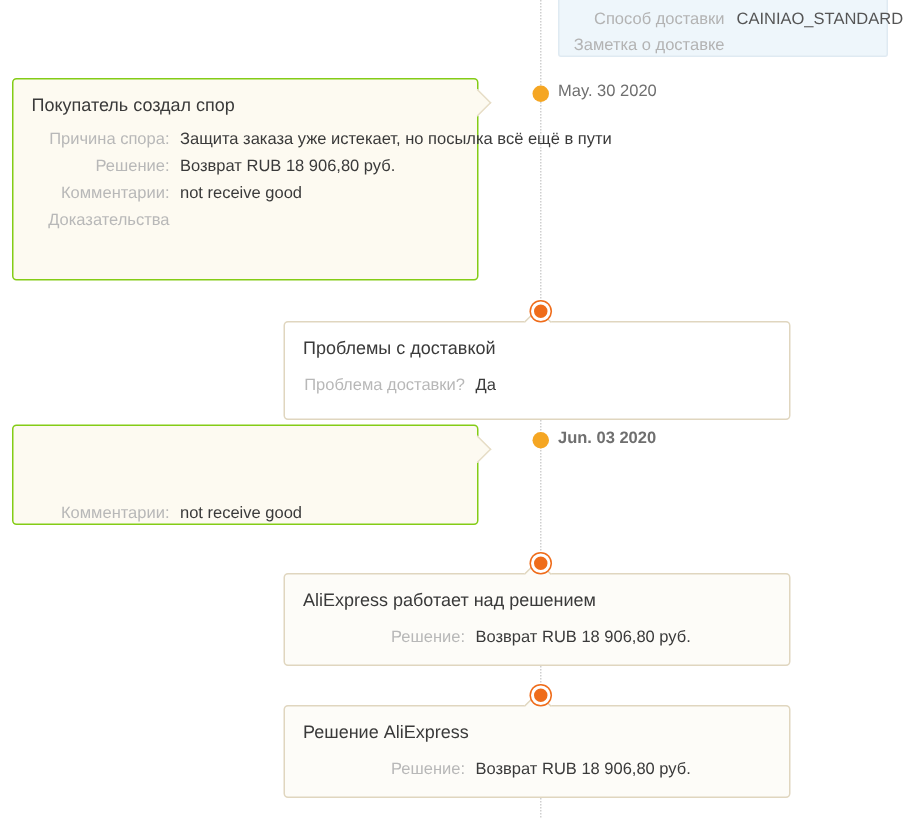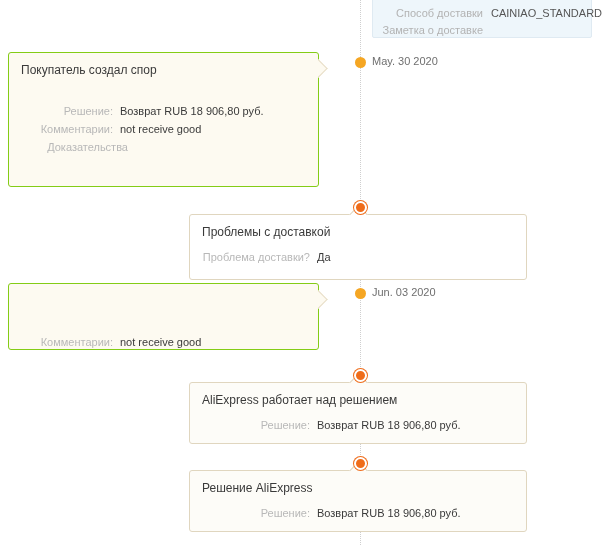--- a/index.html
+++ b/index.html
@@ -122,21 +122,21 @@
     margin-left: 7px;
     color: #3a3a3a;
     font-size: 11px;
     vertical-align: top;
   }
   
   .card.left .kv .k { width: 104px; }
   .card.right .kv .k { width: 120px; }
 
   
-  .kv.solo .k { color: #b8b8b8; padding-left: 15px; }
+  .kv.solo .k { color: #b8b8b8; }
 
   
   .notch-right {          
     position: absolute;
     right: -7px;
     top: 9px;
     width: 12px;
     height: 12px;
     background: #fdfaf1;
     border-top: 1px solid #e6ddc6;
@@ -199,20 +199,23 @@
     </div>
     <div class="ship-row r2">
       <span class="ship-label">Заметка о доставке</span><span class="ship-value"></span>
     </div>
   </div>
 
   <div class="event">
     <div class="card left" style="top:52px; height:135px;">
       <div class="notch-right"></div>
       <div class="card-title">Покупатель создал спор</div>
+      <div class="kv" style="top:34px;">
+        <span class="k">Причина спора:</span><span class="v">Защита заказа уже истекает, но посылка всё ещё в пути</span>
+      </div>
       <div class="kv" style="top:52px;">
         <span class="k">Решение:</span><span class="v">Возврат RUB 18 906,80 руб.</span>
       </div>
       <div class="kv" style="top:70px;">
         <span class="k">Комментарии:</span><span class="v">not receive good</span>
       </div>
       <div class="kv solo" style="top:88px;">
         <span class="k">Доказательства</span>
       </div>
     </div>
@@ -233,21 +236,21 @@
   </div>
 
   <div class="event">
     <div class="card left" style="top:283px; height:67px;">
       <div class="notch-right"></div>
       <div class="kv" style="top:52px;">
         <span class="k">Комментарии:</span><span class="v">not receive good</span>
       </div>
     </div>
     <div class="dot amber" style="top:288px;"></div>
-    <div class="date r" style="top:286px;">Jun. 03 2020</div>
+    <div class="date r" style="top:286px;font-weight:bold;">Jun. 03 2020</div>
   </div>
 
   <div class="event">
     <div class="card right tinted" style="top:382px; height:62px;">
       <div class="notch-up"></div>
       <div class="card-title">AliExpress работает над решением</div>
       <div class="kv" style="top:36px;">
         <span class="k">Решение:</span><span class="v">Возврат RUB 18 906,80 руб.</span>
       </div>
     </div>

